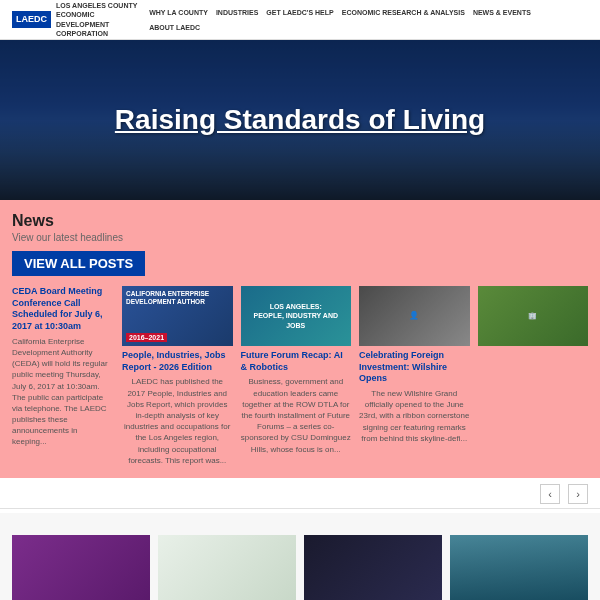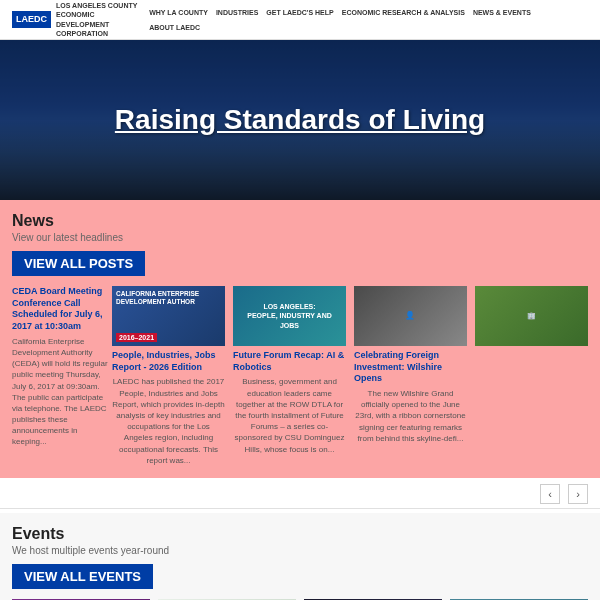--- a/index.html
+++ b/index.html
@@ -117,20 +117,21 @@
       font-weight: bold;
       padding: 5px 12px;
       margin-top: 8px;
       cursor: pointer;
       text-transform: uppercase;
       border: none;
     }
 
     .news-grid {
       display: flex;
+      gap: 10px;
       margin-top: 10px;
     }
     .news-left {
       width: 100px;
       flex-shrink: 0;
     }
     .news-items {
       display: flex;
       gap: 8px;
       flex: 1;
@@ -337,21 +338,21 @@
   <div class="section-header">
     <div class="section-title">News</div>
     <div class="section-subtitle">View our latest headlines</div>
     <button class="btn-blue">VIEW ALL POSTS</button>
   </div>
 
   <div class="news-grid">
 
     <div class="news-left">
       <div class="news-item-title">CEDA Board Meeting Conference Call Scheduled for July 6, 2017 at 10:30am</div>
-      <div class="news-left-body">California Enterprise Development Authority (CEDA) will hold its regular public meeting Thursday, July 6, 2017 at 09:30am. The public can participate via telephone. The LAEDC publishes these announcements in keeping...</div>
+      <div class="news-left-body">California Enterprise Development Authority (CEDA) will hold its regular public meeting Thursday, July 6, 2017 at 10:30am. The public can participate via telephone. The LAEDC publishes these announcements in keeping...</div>
     </div>
 
     <div class="news-items">
 
       <div class="news-item">
         <div class="news-img-ceda" style="position:relative;">
           <div style="position:absolute;top:4px;left:4px;right:4px;color:#fff;font-size:6.5px;font-weight:bold;text-transform:uppercase;line-height:1.3;">CALIFORNIA ENTERPRISE DEVELOPMENT AUTHOR</div>
           <div style="position:absolute;bottom:4px;left:4px;background:#c8102e;color:#fff;padding:1px 3px;font-size:7px;font-weight:bold;">2016–2021</div>
         </div>
         <div class="news-item-title">People, Industries, Jobs Report - 2026 Edition</div>
@@ -387,25 +388,20 @@
 </section>
 
 <div class="carousel-arrows">
   <button class="arrow-btn">‹</button>
   <button class="arrow-btn">›</button>
 </div>
 
 <div class="divider"></div>
 
 <section class="events-section">
-  <div class="section-header">
-    <div class="section-title">Events</div>
-    <div class="section-subtitle">We host multiple events year-round</div>
-    <button class="btn-blue">VIEW ALL EVENTS</button>
-  </div>
 
   <div class="events-grid">
 
     <div class="event-item">
       <div class="event-img-mbfc">
         
       </div>
 
     </div>
 

